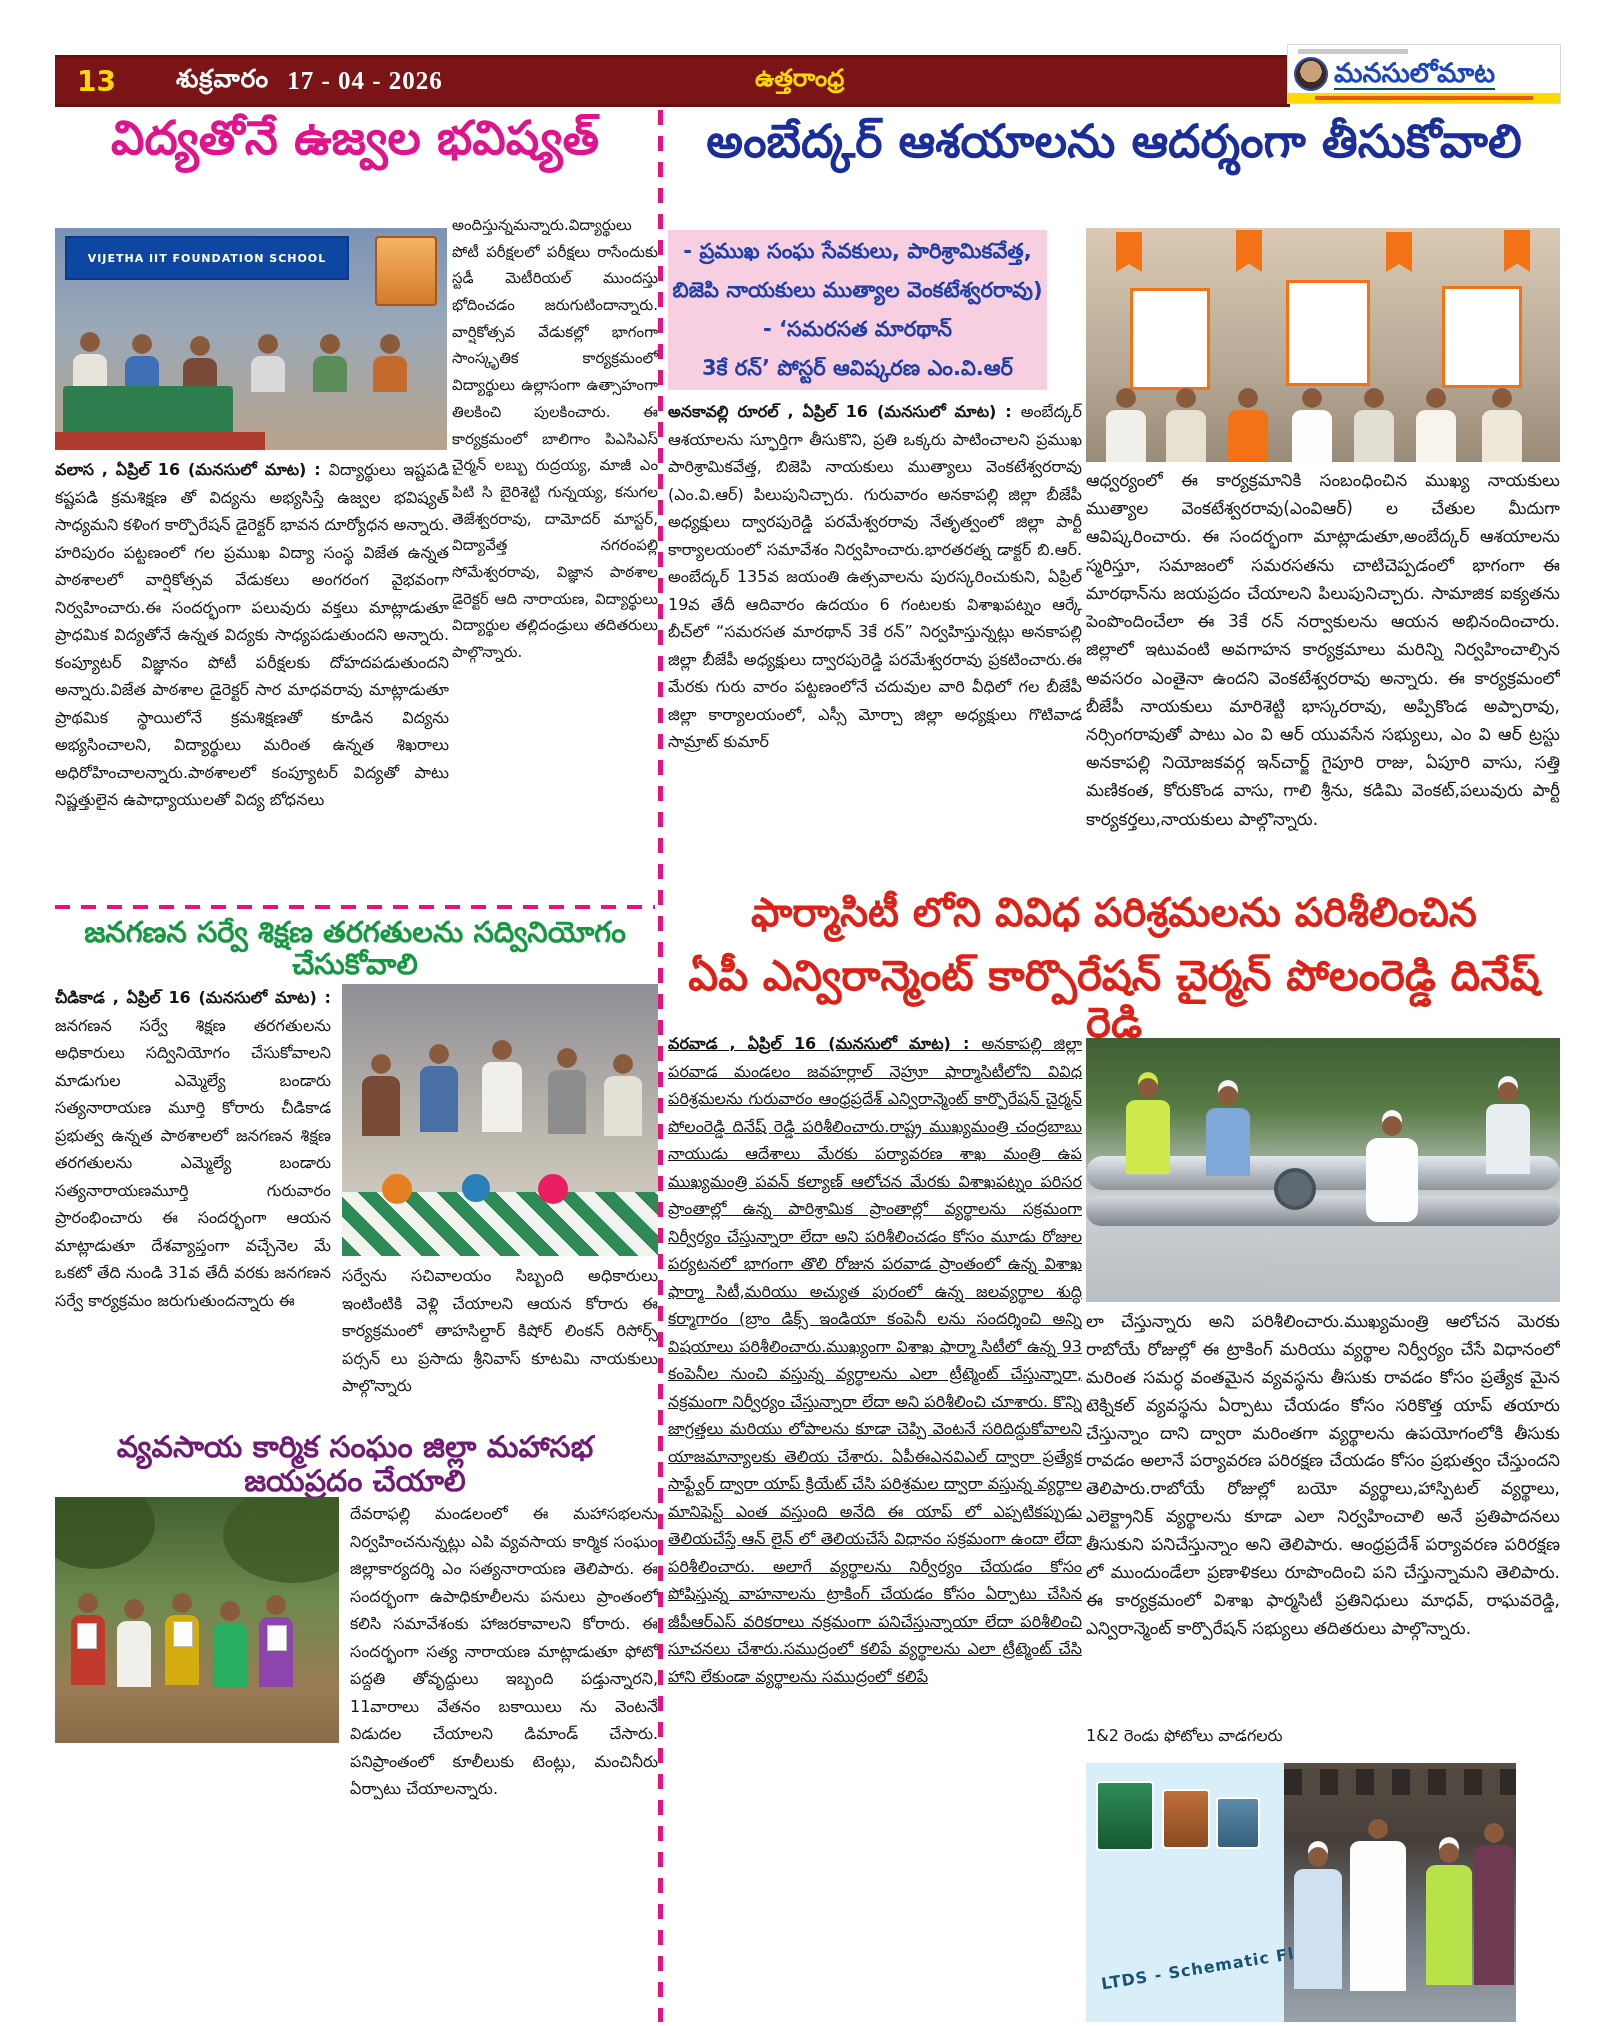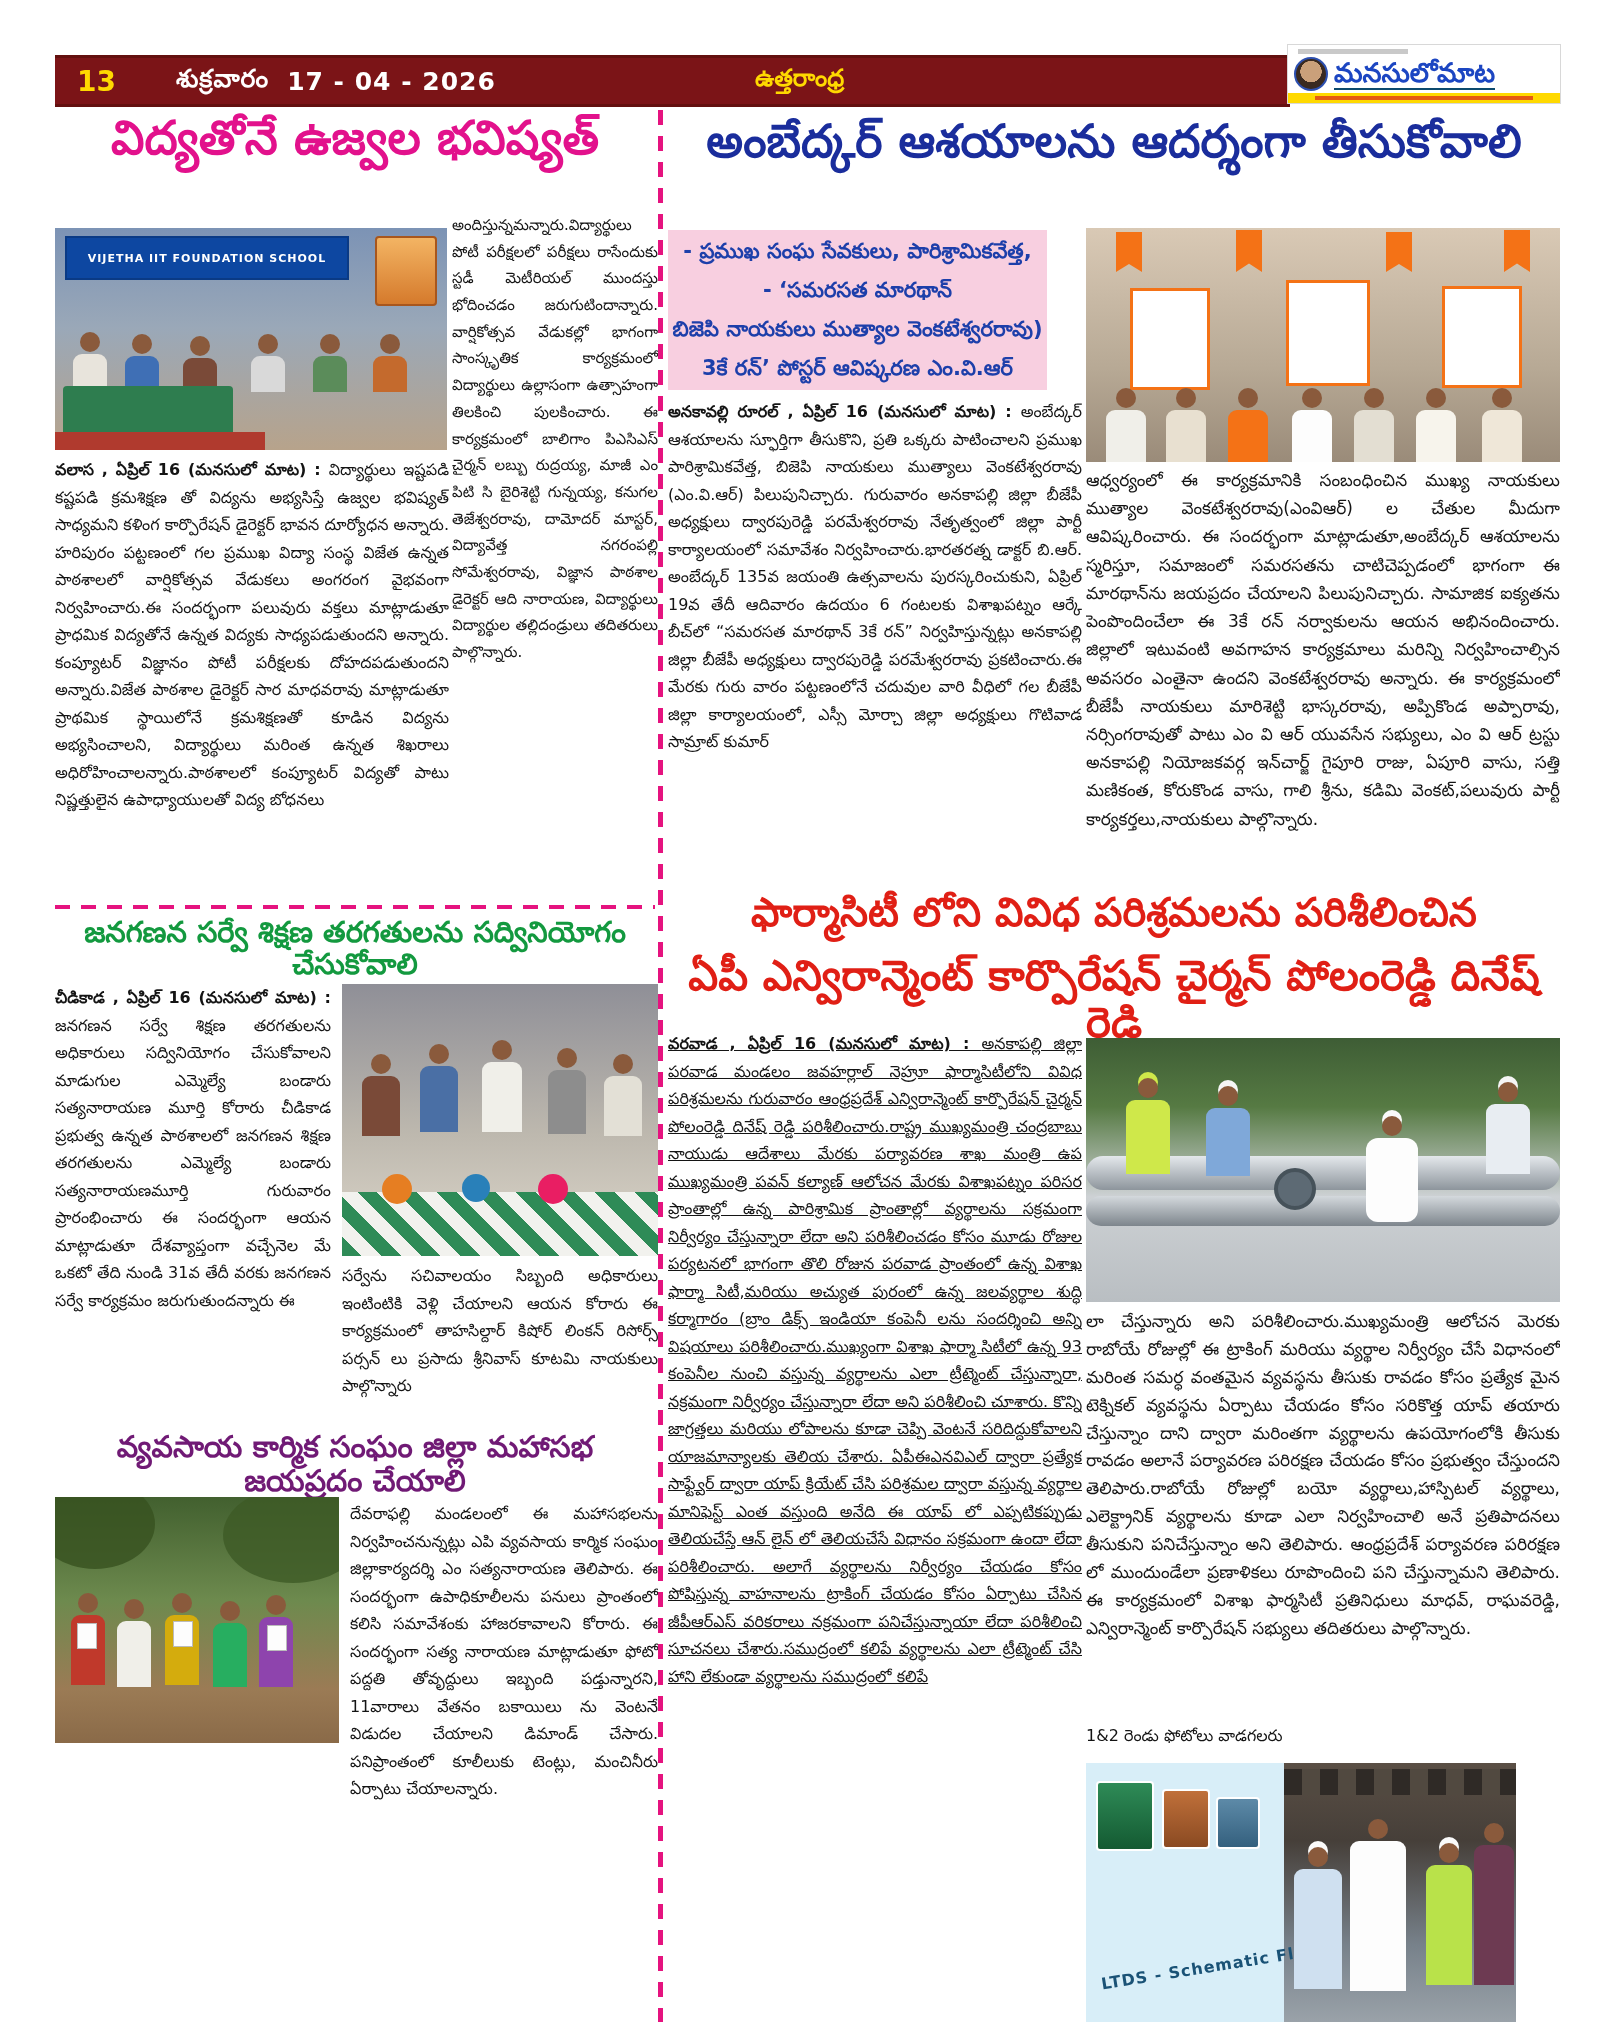--- a/index.html
+++ b/index.html
@@ -52,21 +52,21 @@
               transform:rotate(-9deg);letter-spacing:1px;}
 </style>
 </head>
 <body>
 
 <div class="page">
 
   <div class="topbar">
     <span class="pageno">13</span>
     <span class="daydate">శుక్రవారం</span>
-    <span class="daydate" style="margin-left:18px;">17 - 04 - 2026</span>
+    <span class="daydate" style="margin-left:18px;font-family:Liberation Serif, serif;">17 - 04 - 2026</span>
     <span class="region">ఉత్తరాంధ్ర</span>
   </div>
   <div class="masthead">
     <div class="mast-tiny"></div>
     <div class="brand-row">
       <div class="avatar"></div>
       <div class="brand-text">మనసులోమాట</div>
     </div>
     <div class="mast-strip">
         <i></i>
@@ -189,22 +189,22 @@
 
   <div class="btxt" style="left:350px;top:1500px;width:308px;height:524px;">
     <span>దేవరాఫల్లి మండలంలో ఈ మహాసభలను నిర్వహించనున్నట్లు ఎపి వ్యవసాయ కార్మిక సంఘం జిల్లాకార్యదర్శి ఎం సత్యనారాయణ తెలిపారు. ఈ సందర్భంగా ఉపాధికూలీలను పనులు ప్రాంతంలో కలిసి సమావేశంకు హాజరకావాలని కోరారు. ఈ సందర్భంగా సత్య నారాయణ మాట్లాడుతూ ఫోటో పద్దతి తోవృద్దులు ఇబ్బంది పడ్తున్నారని, 11వారాలు వేతనం బకాయిలు ను వెంటనే విడుదల చేయాలని డిమాండ్ చేసారు. పనిప్రాంతంలో కూలీలుకు టెంట్లు, మంచినీరు ఏర్పాటు చేయాలన్నారు.</span>
   </div>
 
 
   <div class="headline hl-blue" style="left:668px;top:116px;width:892px;font-size:46px;">అంబేద్కర్ ఆశయాలను ఆదర్శంగా తీసుకోవాలి</div>
 
   <div class="pinkbox">
     <div>- ప్రముఖ సంఘ సేవకులు, పారిశ్రామికవేత్త,</div>
+    <div>బిజెపి నాయకులు ముత్యాల వెంకటేశ్వరరావు)</div>
     <div>- ‘సమరసత మారథాన్</div>
-    <div>బిజెపి నాయకులు ముత్యాల వెంకటేశ్వరరావు)</div>
     <div>3కే రన్’ పోస్టర్ ఆవిష్కరణ ఎం.వి.ఆర్</div>
   </div>
 
   <div class="photo" style="left:1086px;top:228px;width:474px;height:234px;background:linear-gradient(180deg,#d9c9b5 0%,#b7a995 60%,#9a8b79 100%);">
     <div class="shape" style="left:30px;top:4px;width:26px;height:40px;background:#f47216;clip-path:polygon(0 0,100% 0,100% 100%,50% 80%,0 100%);"></div>
     <div class="shape" style="left:150px;top:2px;width:26px;height:42px;background:#f47216;clip-path:polygon(0 0,100% 0,100% 100%,50% 80%,0 100%);"></div>
     <div class="shape" style="left:300px;top:4px;width:26px;height:40px;background:#f47216;clip-path:polygon(0 0,100% 0,100% 100%,50% 80%,0 100%);"></div>
     <div class="shape" style="right:30px;top:2px;width:26px;height:42px;background:#f47216;clip-path:polygon(0 0,100% 0,100% 100%,50% 80%,0 100%);"></div>
     <div class="shape" style="left:44px;top:60px;width:74px;height:96px;background:#fff;border:3px solid #f47216;"></div>
     <div class="shape" style="left:200px;top:52px;width:78px;height:100px;background:#fff;border:3px solid #f47216;"></div>

